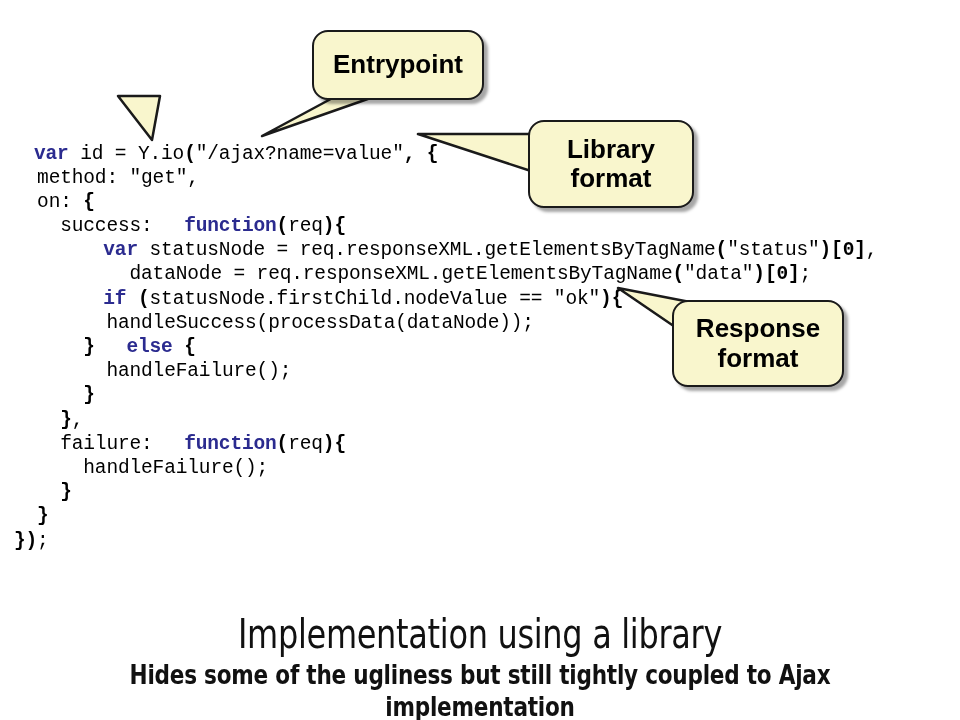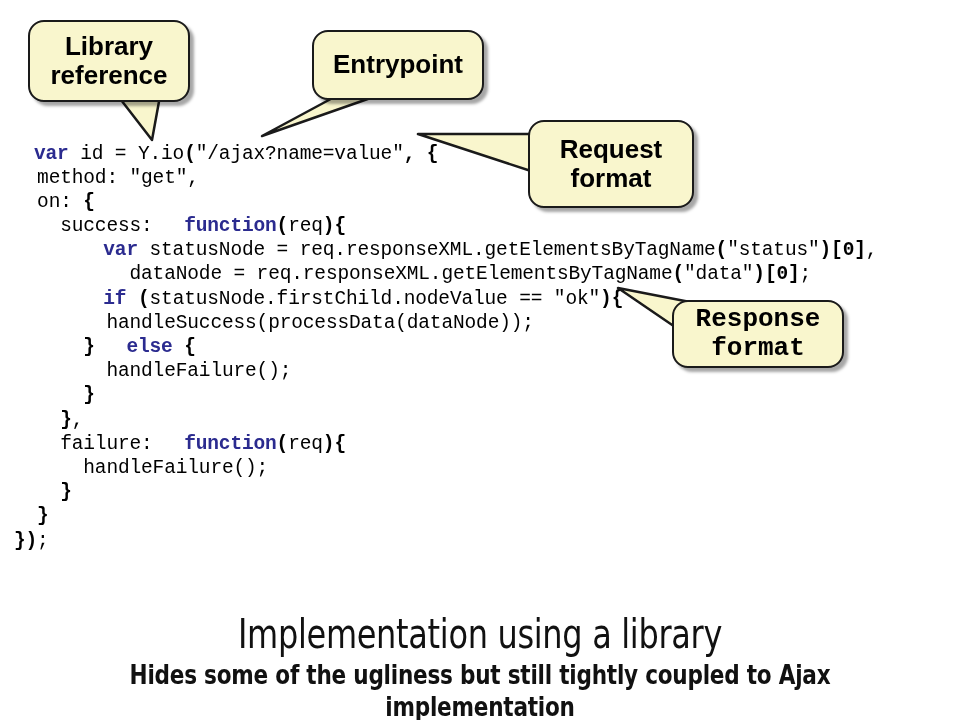--- a/index.html
+++ b/index.html
@@ -77,23 +77,22 @@
     width: 172px; height: 70px;
     font-size: 26px;
   }
   #callout-request {
     left: 528px; top: 120px;
     width: 166px; height: 88px;
     font-size: 26px;
   }
   #callout-response {
     left: 672px; top: 300px;
-    width: 172px; height: 68px;
+    width: 172px; height: 87px;
     font-size: 26px;
-    font-family: Liberation Mono, monospace;
   }
 
   
   #tails {
     position: absolute;
     left: 0; top: 0;
     width: 960px; height: 720px;
     z-index: 5;
     pointer-events: none;
   }
@@ -140,36 +139,30 @@
 
     <polygon points="118,96 160,96 152,140" fill="#f9f6cd" stroke="#1a1a1a" stroke-width="2.5" stroke-linejoin="round"></polygon>
 
     <polygon points="340,94 382,94 262,136" fill="#f9f6cd" stroke="#1a1a1a" stroke-width="2.5" stroke-linejoin="round"></polygon>
 
     <polygon points="534,134 534,172 418,134" fill="#f9f6cd" stroke="#1a1a1a" stroke-width="2.5" stroke-linejoin="round"></polygon>
 
     <polygon points="690,302 700,344 618,288" fill="#f9f6cd" stroke="#1a1a1a" stroke-width="2.5" stroke-linejoin="round"></polygon>
   </svg>
 
-  <div class="callout" id="callout-library">
-    <div>
-      <span>Library</span>
-      <span>reference</span>
-    </div>
-  </div>
 
   <div class="callout" id="callout-entrypoint">
     <div>
       <span>Entrypoint</span>
     </div>
   </div>
 
   <div class="callout" id="callout-request">
     <div>
-      <span>Request</span>
+      <span>Library</span>
       <span>format</span>
     </div>
   </div>
 
   <div class="callout" id="callout-response">
     <div>
       <span>Response</span>
       <span>format</span>
     </div>
   </div>

